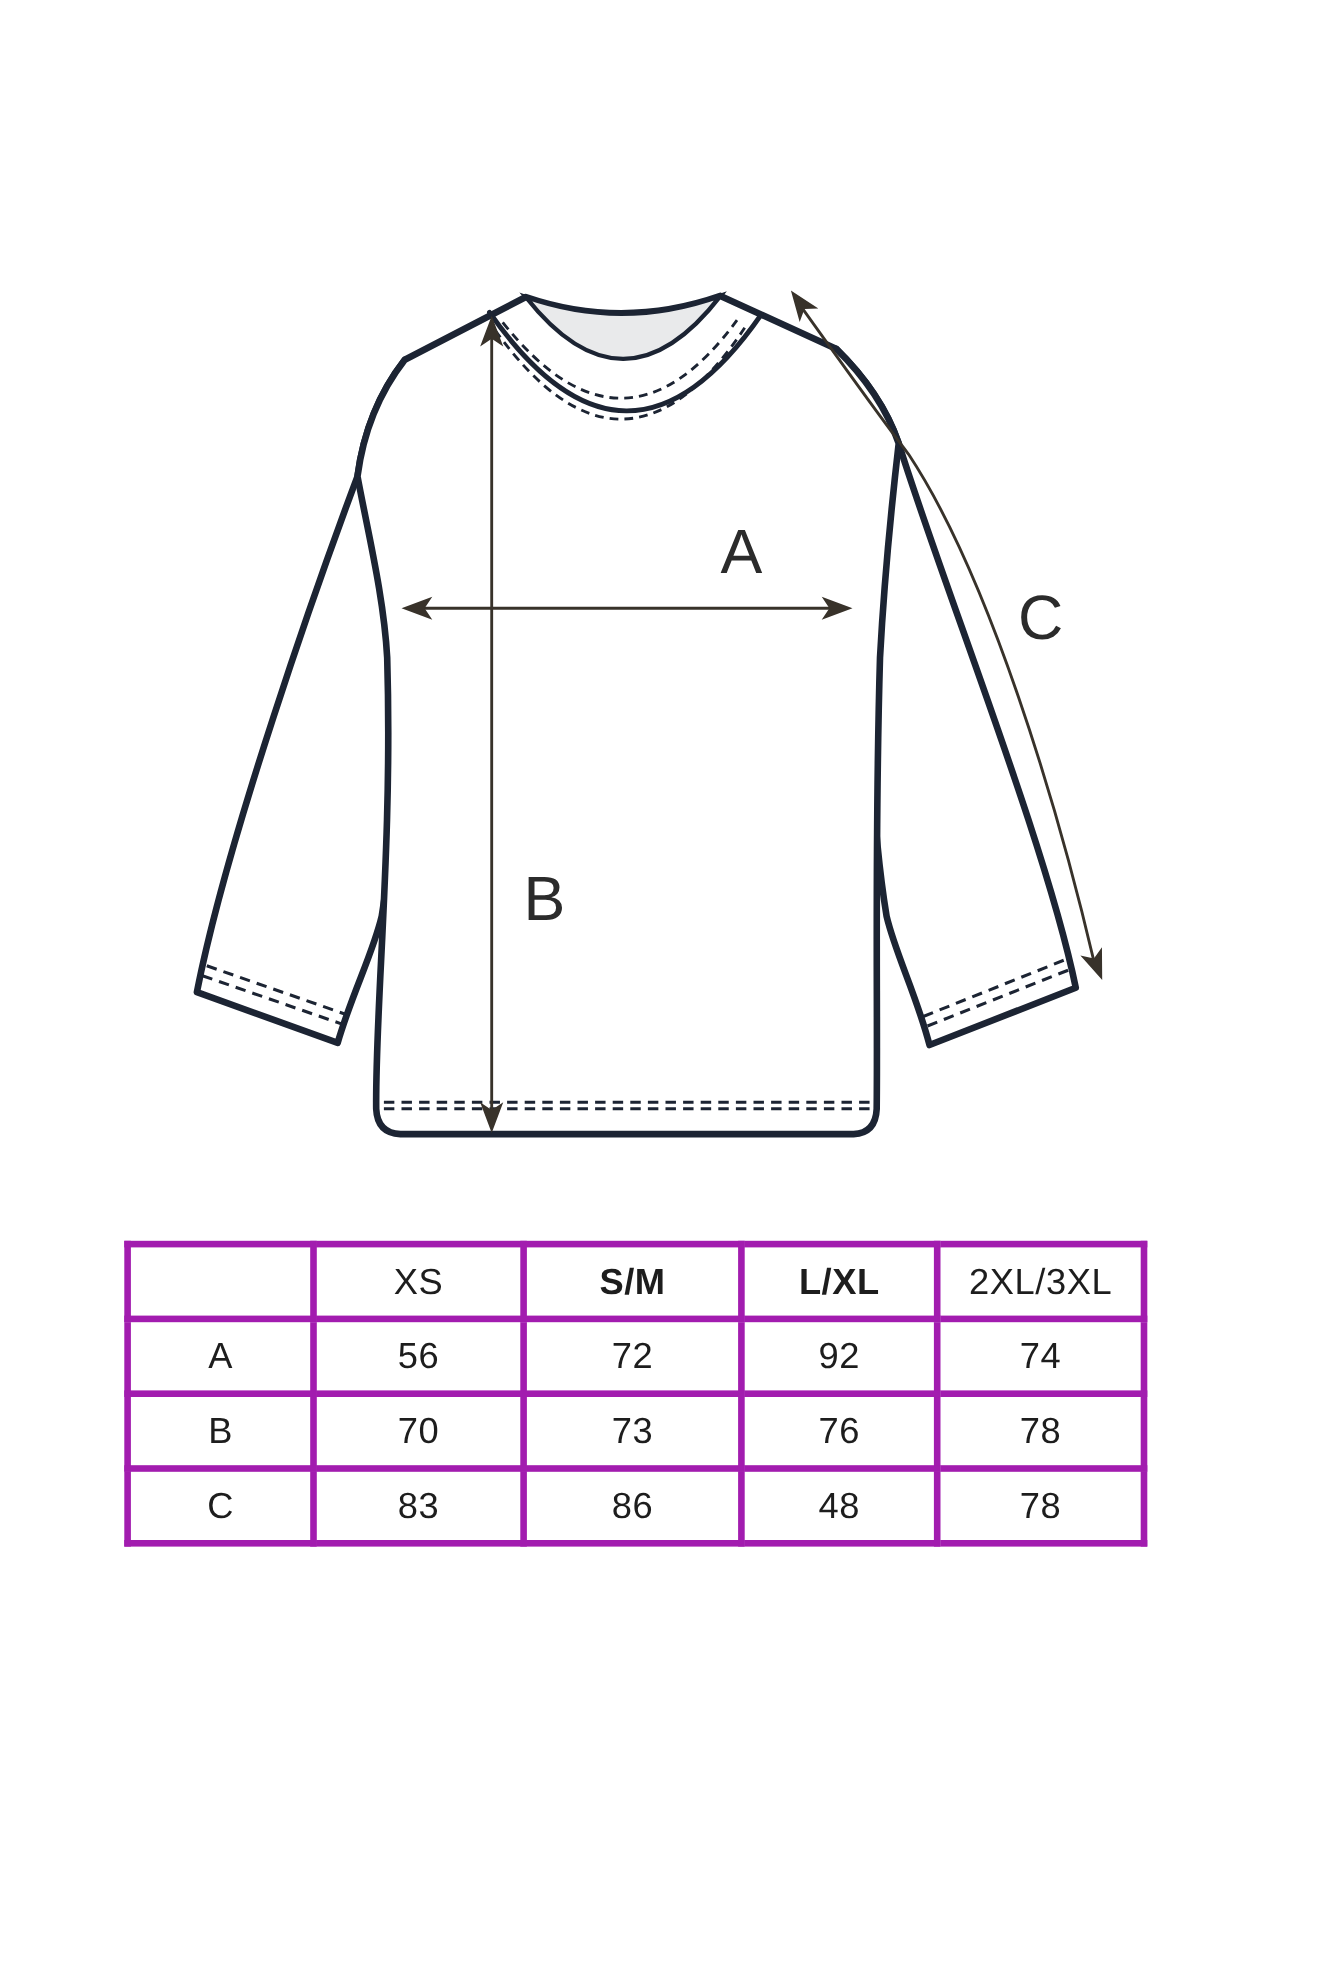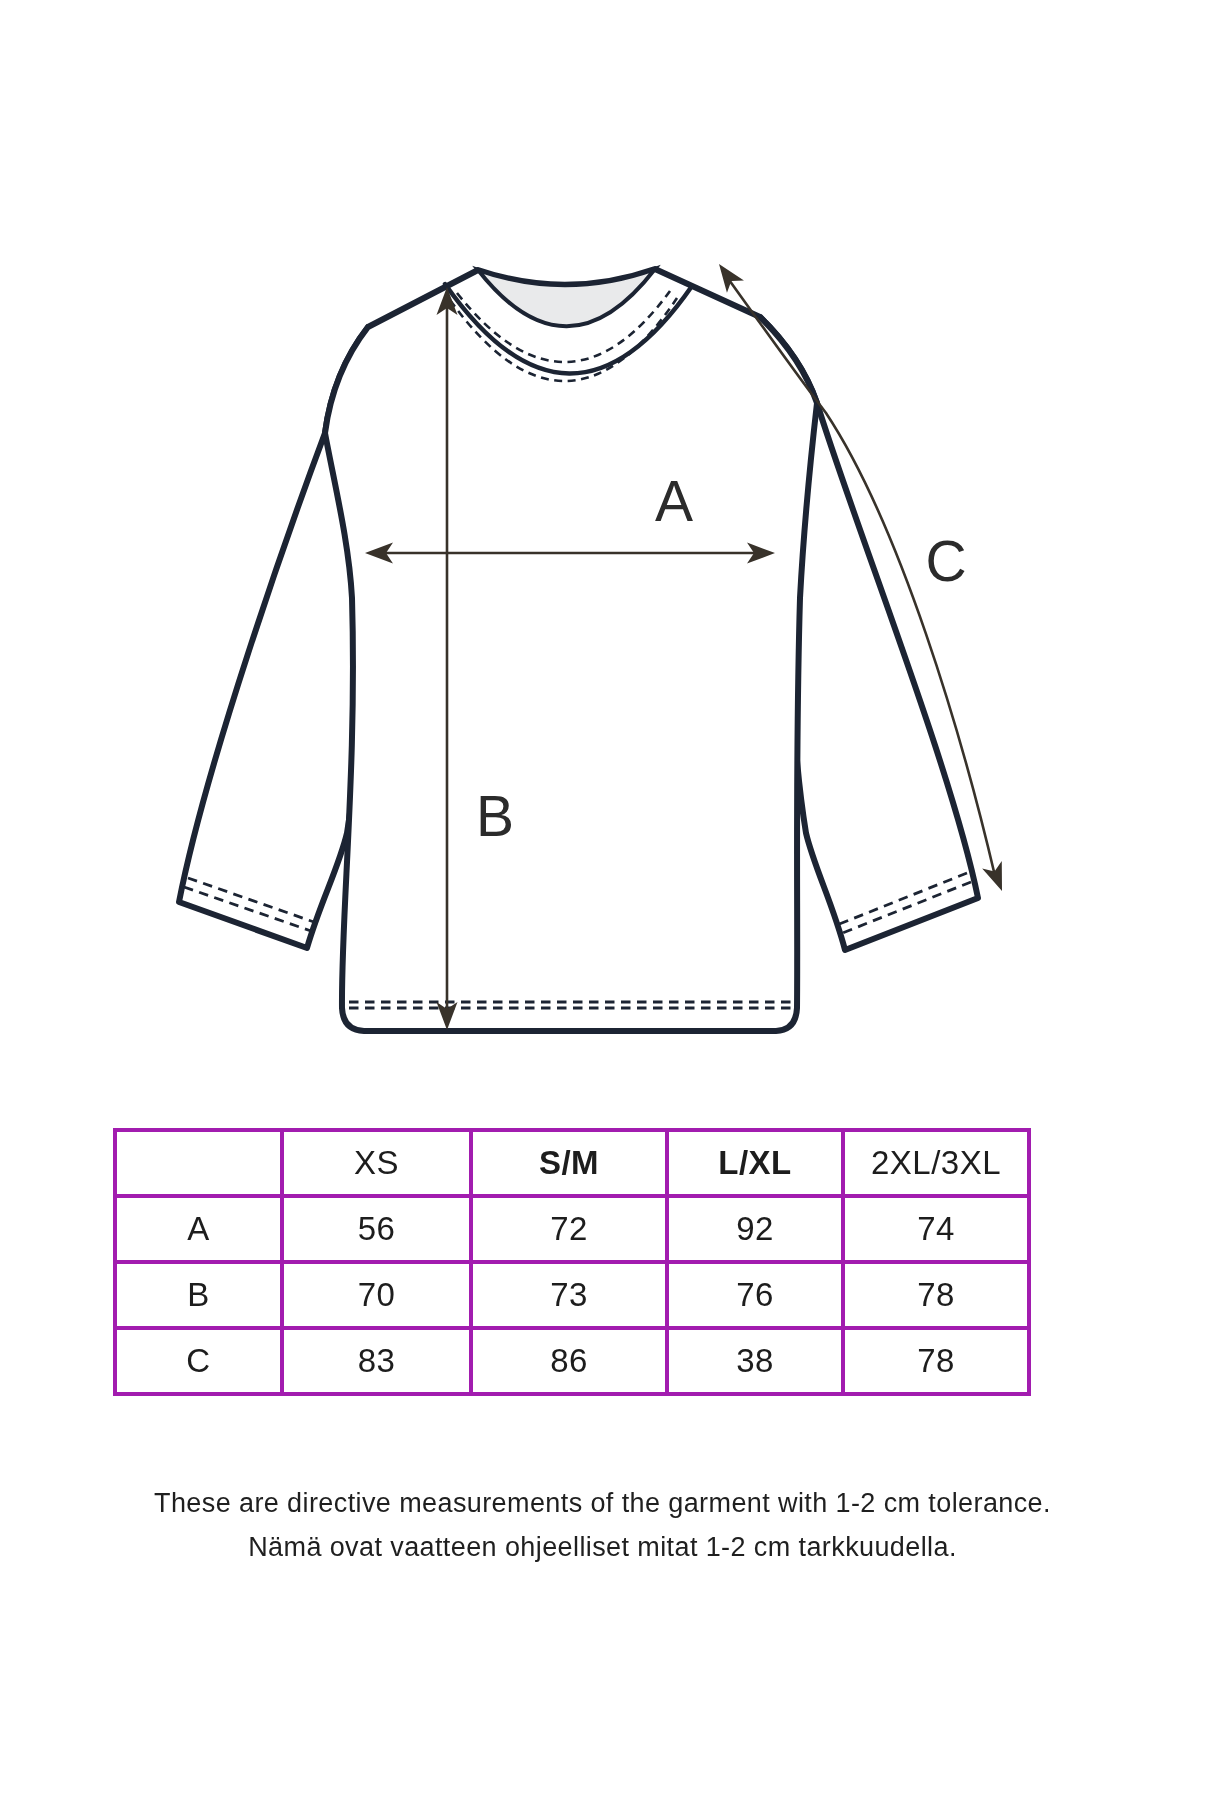--- a/index.html
+++ b/index.html
@@ -21,21 +21,21 @@
   .size-table{
     position:absolute;
     left:113px; top:1128px;
     border-collapse:collapse;
     table-layout:fixed;
     font-family:"Liberation Sans", sans-serif;
     font-size:33px;
     color:#1d1d1d;
   }
   .size-table td{
-    border:4px solid #a21caf;
+    border:6px solid #a21caf;
     height:62px;
     text-align:center;
     vertical-align:middle;
     padding:0;
     letter-spacing:0.5px;
   }
   .col-label{width:163px;}
   .col-xs{width:185px;}
   .col-sm{width:192px;font-weight:bold;}
   .col-lxl{width:172px;font-weight:bold;}
@@ -132,24 +132,20 @@
         <td>B</td>
         <td>70</td>
         <td>73</td>
         <td>76</td>
         <td>78</td>
       </tr>
       <tr>
         <td>C</td>
         <td>83</td>
         <td>86</td>
-        <td>38</td>
+        <td>48</td>
         <td>78</td>
       </tr>
     </tbody>
   </table>
 
-  <div class="footer">
-    <div>These are directive measurements of the garment with 1-2 cm tolerance.</div>
-    <div>Nämä ovat vaatteen ohjeelliset mitat 1-2 cm tarkkuudella.</div>
-  </div>
 
 </div>
 
 </body></html>

